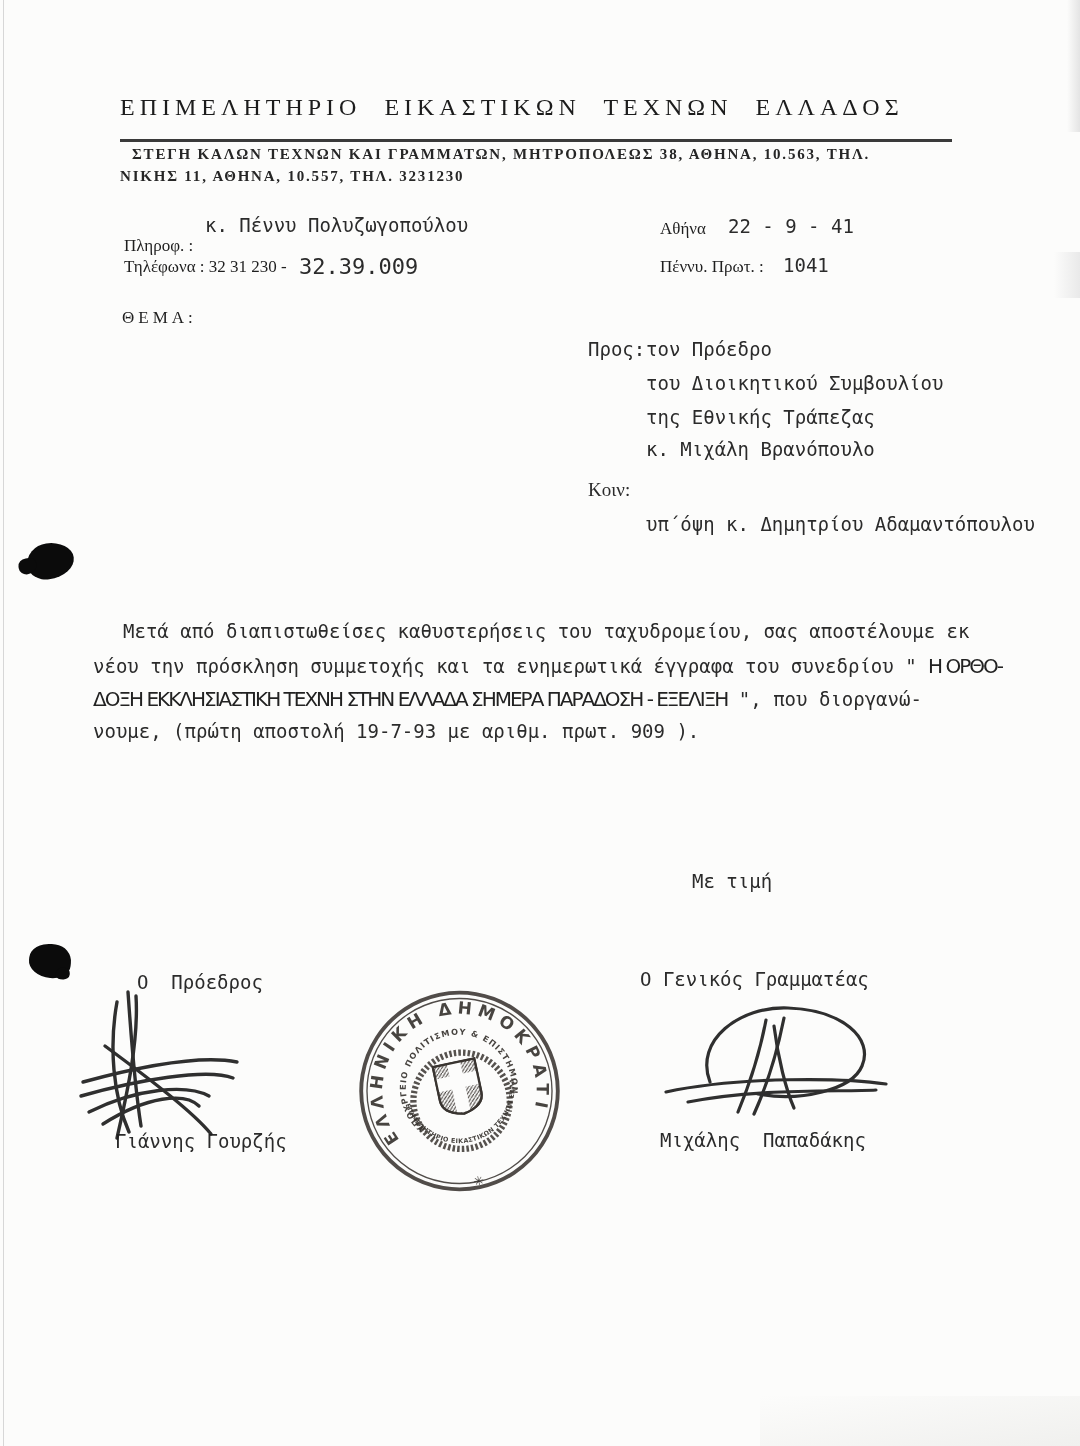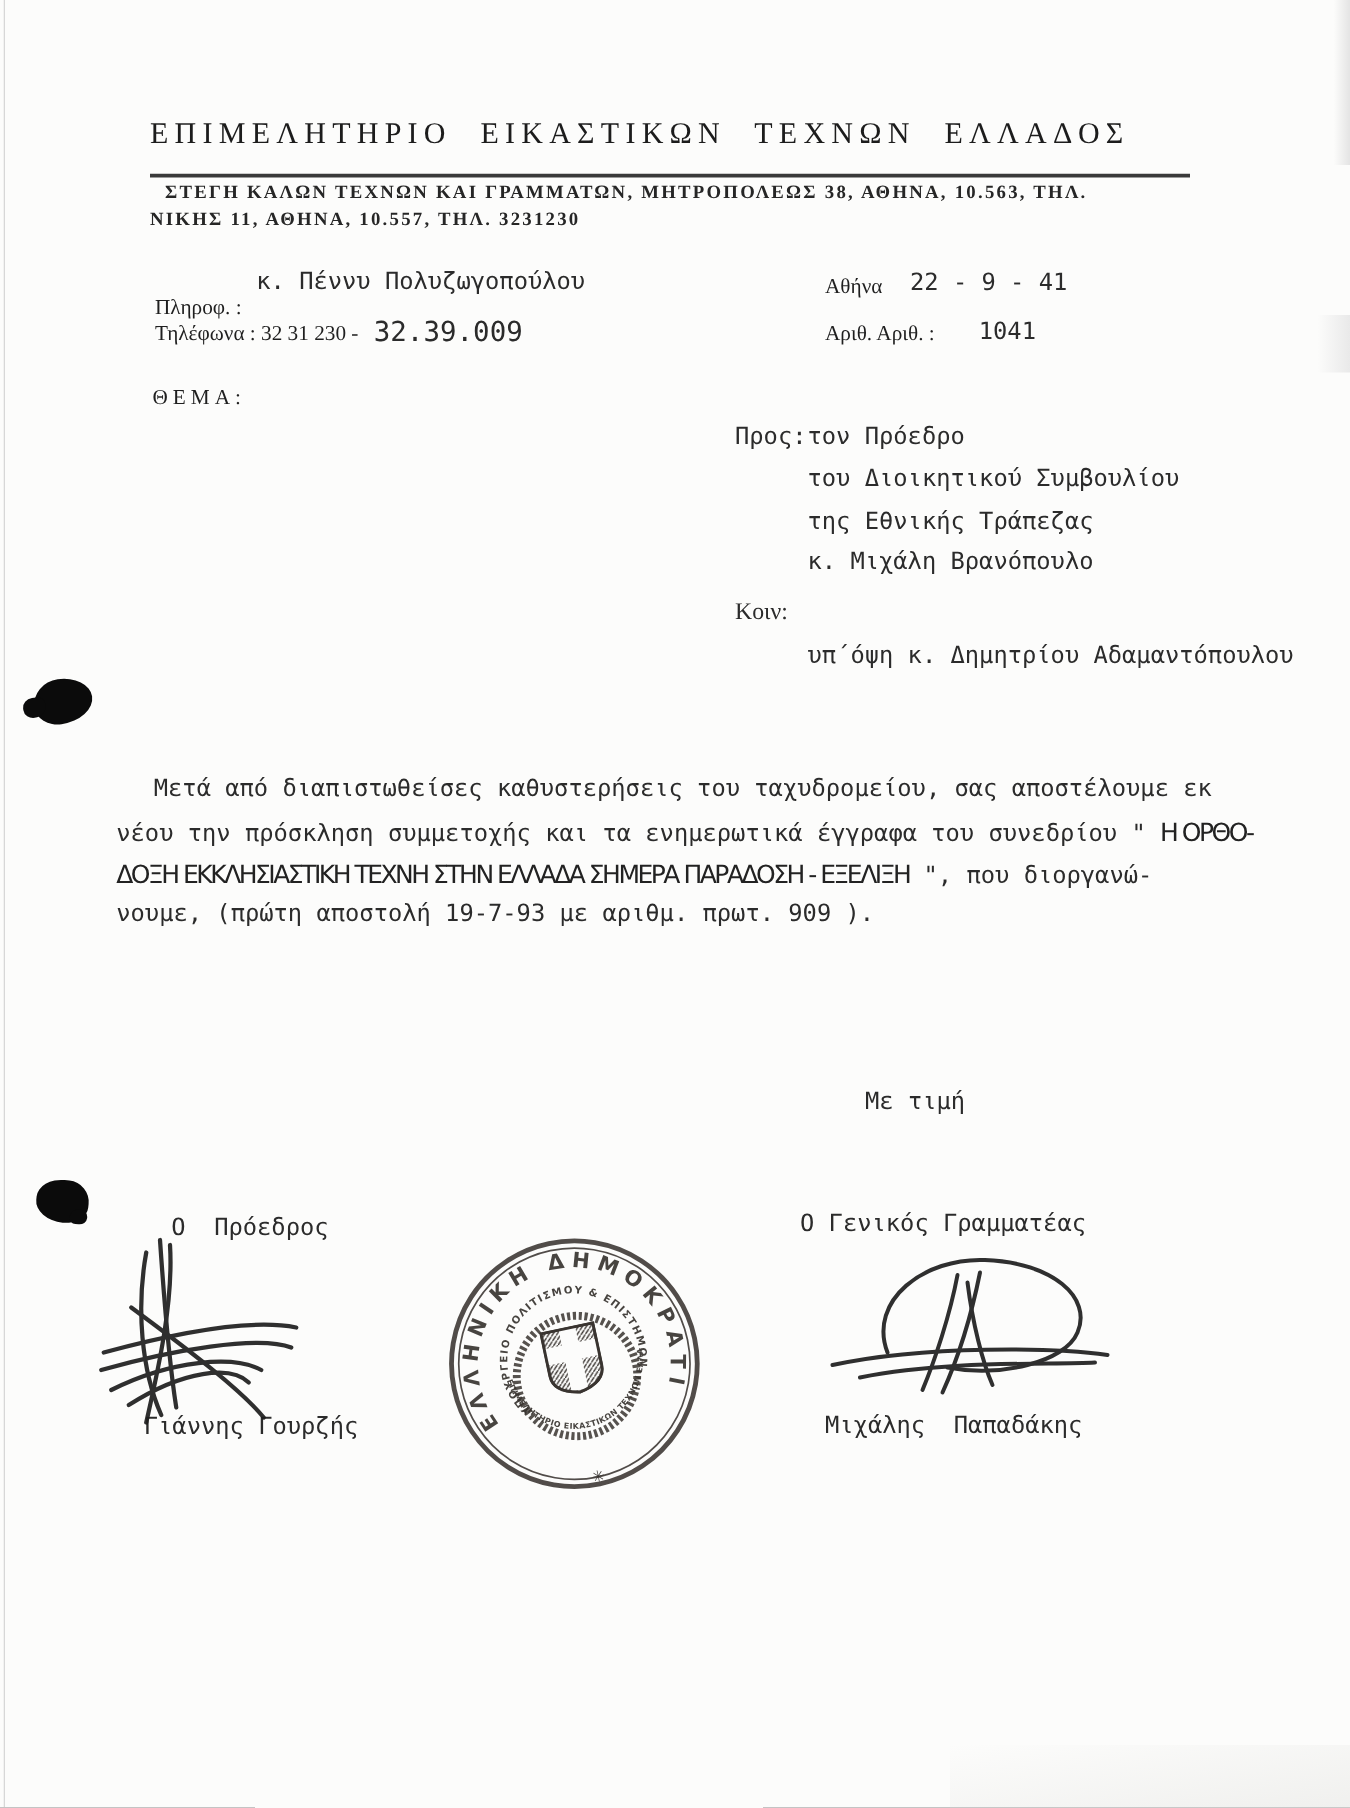--- a/index.html
+++ b/index.html
@@ -56,21 +56,21 @@
   <div class="abs serif addr" style="left:120px;top:146px;margin-left:12px;">ΣΤΕΓΗ ΚΑΛΩΝ ΤΕΧΝΩΝ ΚΑΙ ΓΡΑΜΜΑΤΩΝ, ΜΗΤΡΟΠΟΛΕΩΣ 38, ΑΘΗΝΑ, 10.563, ΤΗΛ.</div>
   <div class="abs serif addr" style="left:120px;top:168px;">ΝΙΚΗΣ 11, ΑΘΗΝΑ, 10.557, ΤΗΛ. 3231230</div>
 
   <div class="abs serif lbl" style="left:124px;top:219px;margin-top:17px;">Πληροφ. :</div>
   <div class="abs tw" style="left:205px;top:214px;">κ. Πέννυ Πολυζωγοπούλου</div>
   <div class="abs serif lbl" style="left:660px;top:219px;">Αθήνα</div>
   <div class="abs tw" style="left:728px;top:215px;">22 - 9 - 41</div>
 
   <div class="abs serif lbl" style="left:124px;top:257px;">Τηλέφωνα : 32 31 230 -</div>
   <div class="abs tw tw-big" style="left:299px;top:254px;">32.39.009</div>
-  <div class="abs serif lbl" style="left:660px;top:257px;">Αριθ. Αριθ. :</div>
+  <div class="abs serif lbl" style="left:660px;top:257px;">Πέννυ. Πρωτ. :</div>
   <div class="abs tw" style="left:783px;top:254px;">1041</div>
 
   <div class="abs serif thema" style="left:122px;top:308px;">ΘΕΜΑ:</div>
 
   <div class="abs tw" style="left:588px;top:338px;">Προς:</div>
   <div class="abs tw" style="left:646px;top:338px;">τον Πρόεδρο</div>
   <div class="abs tw" style="left:646px;top:372px;">του Διοικητικού Συμβουλίου</div>
   <div class="abs tw" style="left:646px;top:406px;">της Εθνικής Τράπεζας</div>
   <div class="abs tw" style="left:646px;top:438px;">κ. Μιχάλη Βρανόπουλο</div>
 

